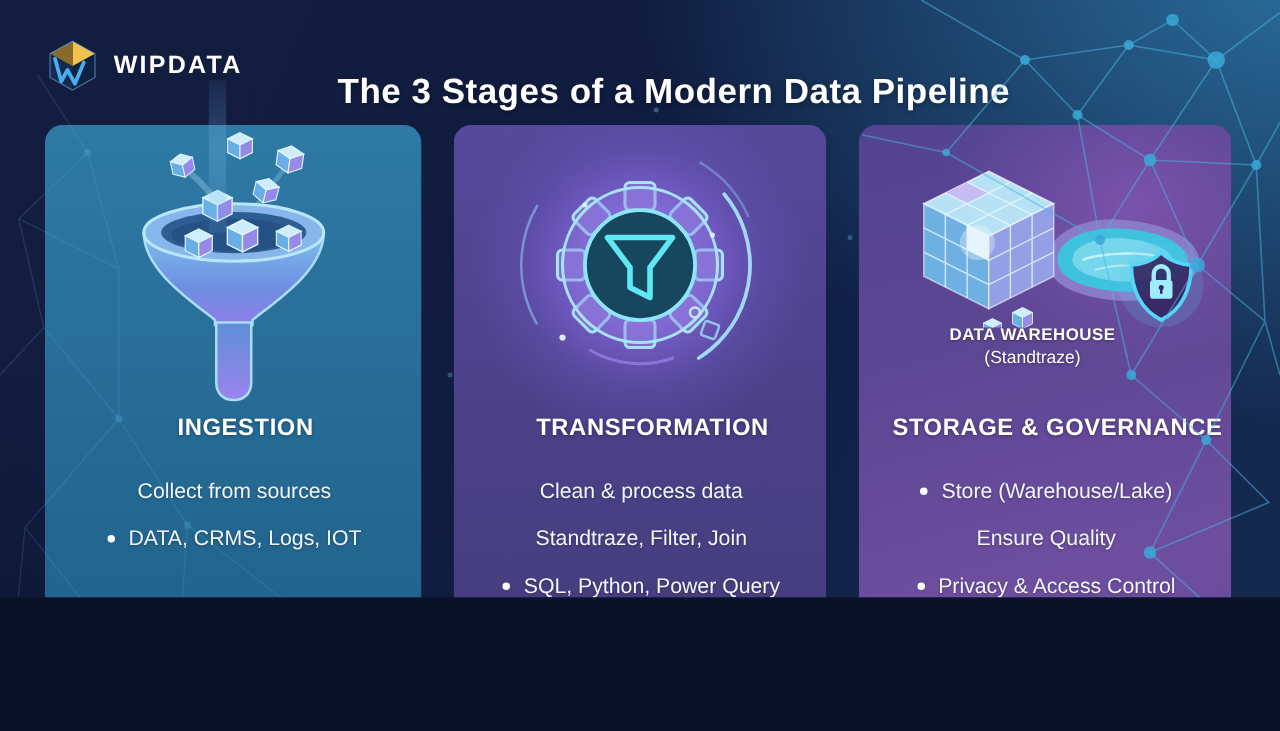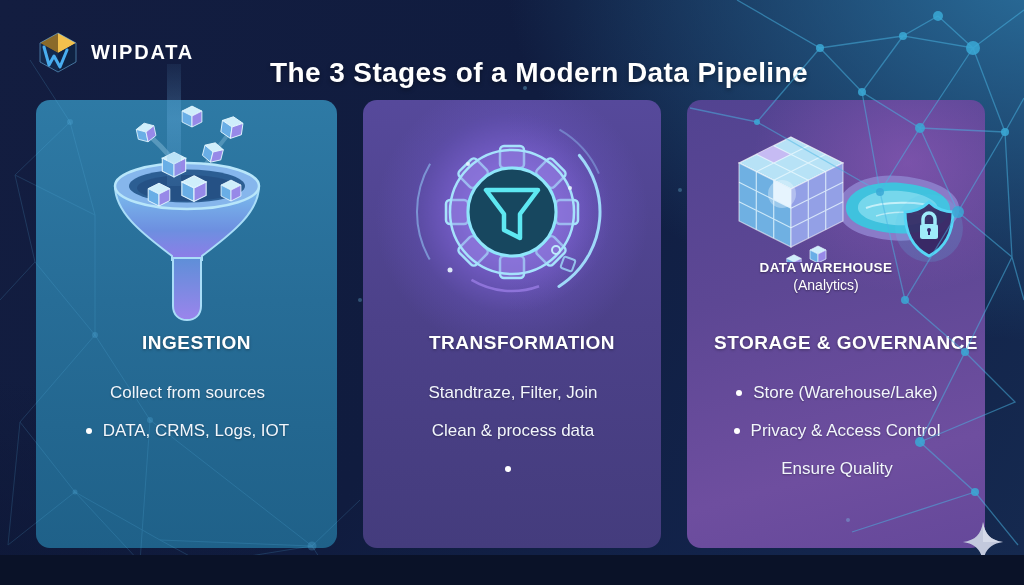--- a/index.html
+++ b/index.html
@@ -1,17 +1,17 @@
 <!DOCTYPE html>
 <html><head>
 <meta charset="utf-8">
 <style>
   html,body{margin:0;padding:0;background:#0a1228;}
   .page{
-    position:relative;width:1024px;height:555px;overflow:hidden;
+    position:relative;width:1024px;height:478px;overflow:hidden;
     font-family:"Liberation Sans",sans-serif;
     background:
       radial-gradient(1000px 680px at 103% -6%, #2a6f9c 0%, rgba(42,111,156,0) 55%),
       radial-gradient(640px 420px at -8% 112%, #0d1736 0%, rgba(13,23,54,0) 60%),
       linear-gradient(115deg,#131d40 0%,#101c3f 45%,#12234a 75%,#15294f 100%);
   }
   .plexus{position:absolute;inset:0;z-index:5;pointer-events:none;}
   .beam{
     position:absolute;left:167px;top:64px;width:14px;height:122px;z-index:4;
     background:linear-gradient(180deg,rgba(110,180,230,0.08),rgba(110,180,230,0.30) 45%,rgba(110,180,230,0.12));
@@ -153,27 +153,28 @@
       <path d="M76 80 L128 80 L110 104 L110 128 L94 120 L94 104 Z" fill="none" stroke="#5ee8f2" stroke-width="4.5" stroke-linejoin="round"></path>
       <rect x="152" y="148" width="12" height="12" rx="2" transform="rotate(20 158 154)" fill="none" stroke="rgba(160,220,250,0.8)" stroke-width="2"></rect>
       <circle cx="146" cy="140" r="4" fill="none" stroke="#bfeafc" stroke-width="2"></circle>
       <circle cx="40" cy="160" r="2.5" fill="#eaf8ff" opacity="0.9"></circle>
       <circle cx="58" cy="54" r="2" fill="#eaf8ff" opacity="0.85"></circle>
       <circle cx="160" cy="78" r="2" fill="#eaf8ff" opacity="0.85"></circle>
     </svg>
     <h2 class="card-title">TRANSFORMATION</h2>
     <ul class="card-lines">
       <li class="line">
+        <span>Clean &amp; process data</span>
+        </li>
+      <li class="line">
         <span>Standtraze, Filter, Join</span>
         </li>
       <li class="line">
-        <span>Clean &amp; process data</span>
-        </li>
-      <li class="line">
-        <span class="dot"></span>
+        <span class="dot"></span>
+        <span>SQL, Python, Power Query</span>
         </li>
     </ul>
   </section>
 
   <section class="card card-3">
     <svg class="card-icon icon-warehouse" width="280" height="150" viewBox="0 0 280 150">
       <defs>
         <g id="cube3db">
           <polygon points="0,-8 8,-4 0,0 -8,-4" fill="#cfeefb" stroke="#e2f6ff" stroke-width="0.7"></polygon>
           <polygon points="-8,-4 0,0 0,9 -8,5" fill="#69aee6" stroke="#e2f6ff" stroke-width="0.7"></polygon>
@@ -207,34 +208,34 @@
       <g transform="translate(233,116)">
         <path d="M0 -26 C7 -19 17 -16 24 -16 C24 4 16 20 0 28 C-16 20 -24 4 -24 -16 C-17 -16 -7 -19 0 -26 Z" fill="rgba(52,36,94,0.9)" stroke="#55d6f6" stroke-width="3"></path>
         <path d="M-6 -4 L-6 -9 A6 6 0 0 1 6 -9 L6 -4" stroke="#9fecfa" stroke-width="3.5" fill="none"></path>
         <rect x="-9" y="-4" width="18" height="15" rx="2.5" fill="#9fecfa"></rect>
         <circle cx="0" cy="2" r="2" fill="#342a6e"></circle>
         <rect x="-1" y="2" width="2" height="5" fill="#342a6e"></rect>
       </g>
     </svg>
     <div class="caption">
       <div class="caption-l1">DATA WAREHOUSE</div>
-      <div class="caption-l2">(Analytics)</div>
+      <div class="caption-l2">(Standtraze)</div>
     </div>
     <h2 class="card-title">STORAGE &amp; GOVERNANCE</h2>
     <ul class="card-lines">
       <li class="line">
         <span class="dot"></span>
         <span>Store (Warehouse/Lake)</span>
         </li>
       <li class="line">
+        <span>Ensure Quality</span>
+        </li>
+      <li class="line">
         <span class="dot"></span>
         <span>Privacy &amp; Access Control</span>
-        </li>
-      <li class="line">
-        <span>Ensure Quality</span>
         </li>
     </ul>
   </section>
 
   <svg class="plexus" width="1024" height="585" viewBox="0 0 1024 585">
     <g stroke="#49b6e4" stroke-width="1.3" opacity="0.5" fill="none">
       <path d="M938 16 L973 48 L903 36 L938 16"></path>
       <path d="M973 48 L1024 10 M973 48 L1005 132 L1024 98 M973 48 L920 128"></path>
       <path d="M903 36 L862 92 L920 128 L1005 132"></path>
       <path d="M903 36 L820 48 L737 0 M820 48 L862 92 M820 48 L757 122 L690 108"></path>

